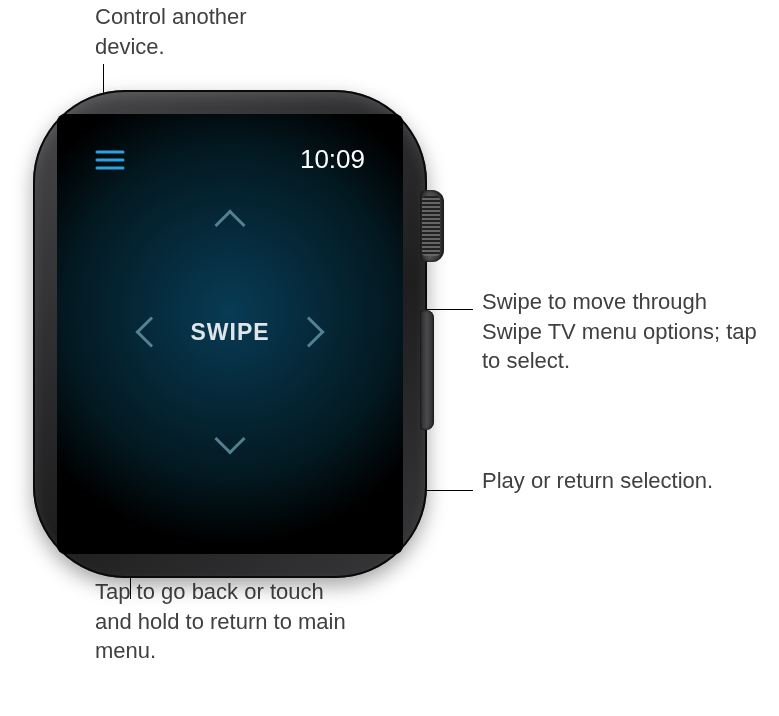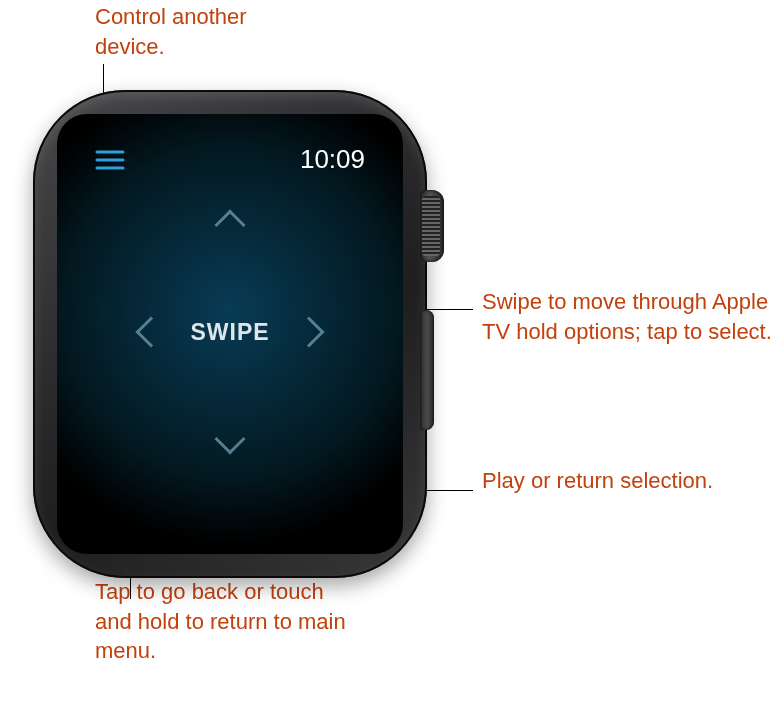--- a/index.html
+++ b/index.html
@@ -14,21 +14,21 @@
     position: relative;
     font-family: -apple-system, "Helvetica Neue", Helvetica, Arial, sans-serif;
     font-size: 22px;
     color: #1d1d1f;
   }
 
   
   .callout {
     position: absolute;
     line-height: 1.35;
-    color: #c2410c;
+    color: #404040;
   }
   .callout-top-left   { left: 95px; top: 2px; width: 200px; }
   .callout-right-mid  { left: 482px; top: 287px; width: 290px; }
   .callout-right-bot  { left: 482px; top: 466px; width: 250px; }
   .callout-bot-left   { left: 95px;  top: 577px; width: 260px; }
 
   
   .leader {
     position: absolute;
     background: #000;
@@ -81,21 +81,21 @@
   }
 
   
   .screen {
     position: absolute;
     left: 24px;
     right: 24px;
     top: 24px;
     bottom: 24px;
     background: radial-gradient(circle at 50% 45%, #083b55 0%, #031921 55%, #000 78%);
-    border-radius: 30px;
+    border-radius: 8px;
     color: #ffffff;
     overflow: hidden;
   }
 
   
   .status-bar {
     position: absolute;
     top: 30px;
     left: 0; right: 0;
     display:flex;
@@ -153,21 +153,21 @@
     font-size: 24px;
     font-weight: 600;
   }
   .play-pause svg { display:block; }
 </style>
 </head>
 <body>
 
 <div class="callout callout-top-left">Control another device.</div>
 
-<div class="callout callout-right-mid">Swipe to move through Apple TV hold options; tap to select.</div>
+<div class="callout callout-right-mid">Swipe to move through Swipe TV menu options; tap to select.</div>
 
 <div class="callout callout-right-bot">Play or return selection.</div>
 
 <div class="callout callout-bot-left">Tap to go back or touch and hold to return to main menu.</div>
 
 <div class="leader leader-v" style="left:103px; top:64px; height:83px;"></div>
 
 <div class="leader leader-h" style="left:278px; top:309px; width:195px;"></div>
 
 <div class="leader leader-h" style="left:372px; top:490px; width:101px;"></div>

